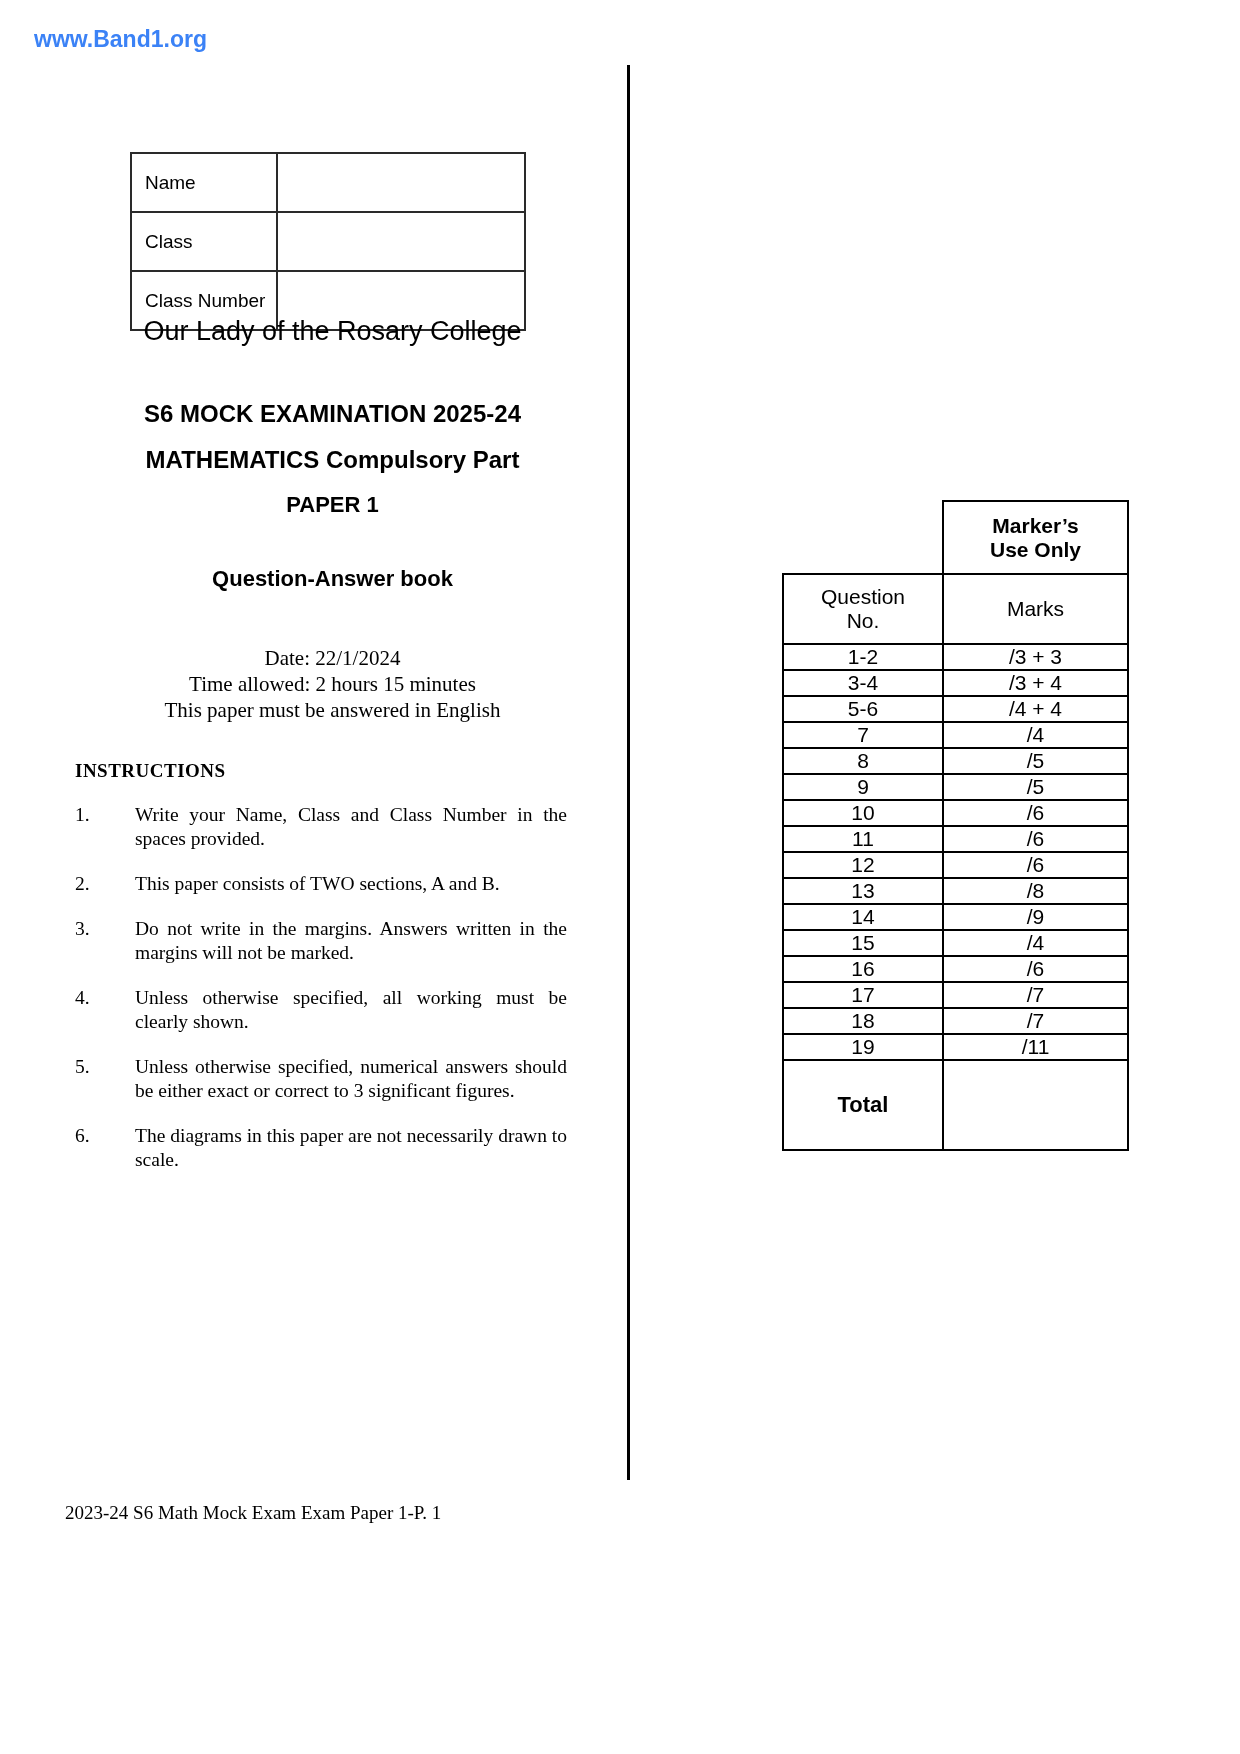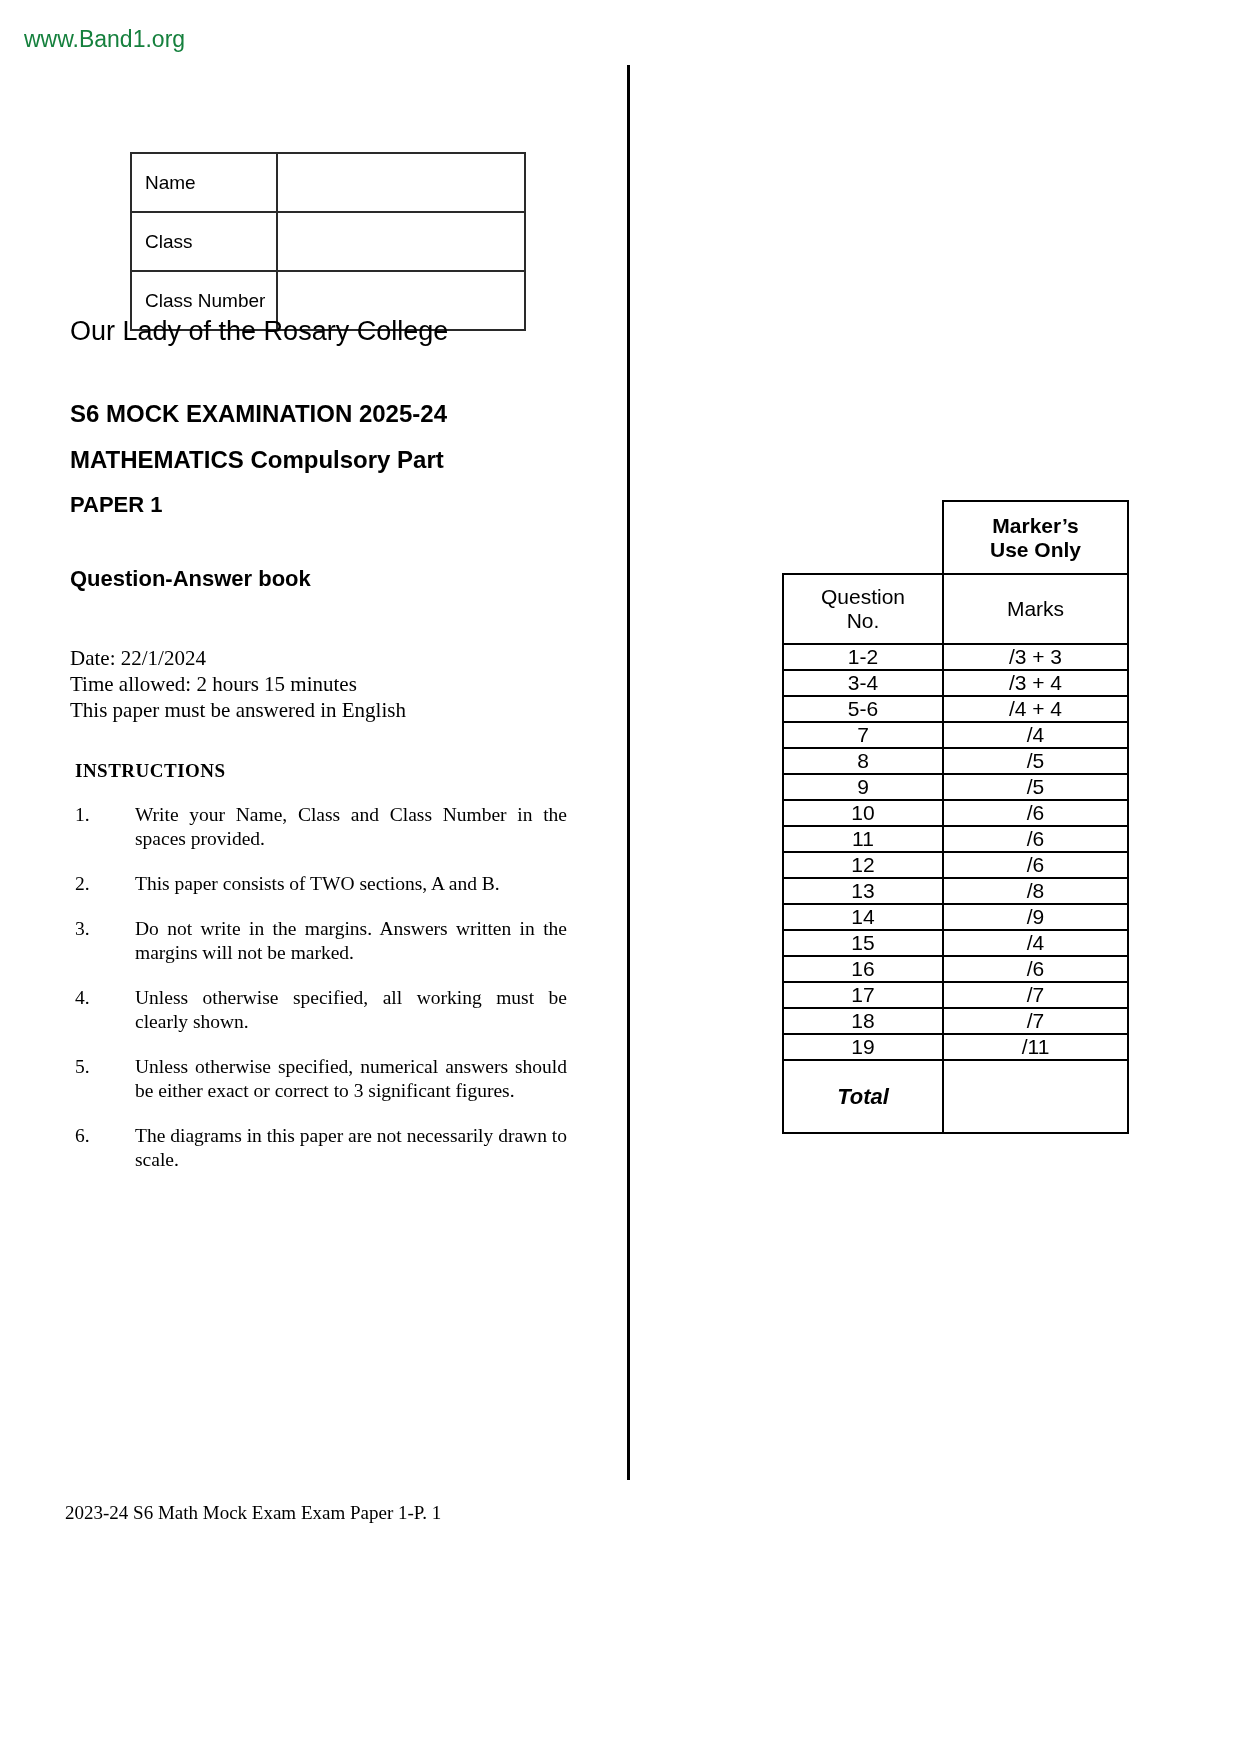--- a/index.html
+++ b/index.html
@@ -3,30 +3,30 @@
 <meta charset="utf-8">
 <style>
   * { box-sizing: border-box; }
   html,body { margin:0; padding:0; }
   body {
     width:1240px; height:1754px; background:#ffffff; position:relative;
     font-family:"Liberation Sans", sans-serif; color:#000;
   }
   .abs { position:absolute; }
 
-  .watermark { left:24px; top:26px; font-size:23px; color:#15803d; }
+  .watermark { left:34px; top:26px; font-size:23px; color:#3b82f6;font-weight:bold; }
 
   
   .stu-table { left:130px; top:152px; width:396px; border:2px solid #2a2a2a; border-bottom:none; }
   .stu-row { display:flex; height:59px; border-bottom:2px solid #2a2a2a; }
   .stu-label { width:146px; border-right:2px solid #2a2a2a; display:flex; align-items:center; padding-left:13px; font-size:19px; }
   .stu-value { flex:1; }
 
   
-  .head-col { left:70px; width:525px; text-align:left; }
+  .head-col { left:70px; width:525px; text-align:center; }
   .school   { top:316px; font-size:27px; }
   .exam     { top:400px; font-size:24px; font-weight:bold; }
   .subject  { top:446px; font-size:24px; font-weight:bold; }
   .paper    { top:492px; font-size:22px; font-weight:bold; }
   .book     { top:566px; font-size:22px; font-weight:bold; }
   .dateblock{ top:645px; font-family:"Liberation Serif", serif; font-size:21px; line-height:26px; }
 
   
   .ins-title { left:75px; top:760px; font-family:"Liberation Serif", serif; font-size:19px; font-weight:bold; letter-spacing:0.5px; }
   .ins-list { left:75px; top:803px; width:492px; font-family:"Liberation Serif", serif; font-size:19.5px; line-height:24px; }
@@ -39,21 +39,21 @@
 
   
   .marker-table { position:absolute; left:782px; top:500px; border-collapse:collapse; font-size:21px; }
   .marker-table td { border:2px solid #000; text-align:center; vertical-align:middle; padding:0; }
   .marker-table td.blank { border:none; }
   .col-q { width:160px; }
   .col-m { width:185px; }
   .row-h1 td { height:73px; }
   .row-h2 td { height:70px; }
   .row-data td { height:20px; }
-  .row-total td { height:73px;font-style:italic; }
+  .row-total td { height:90px; }
   .pre { white-space:pre-line; }
   .bold { font-weight:bold; }
   .total-cell { font-size:22px; font-weight:bold; }
 
   .footer { left:65px; top:1502px; font-family:"Liberation Serif", serif; font-size:19px; }
 </style>
 </head>
 <body>
 
 <div class="abs watermark">www.Band1.org</div>

